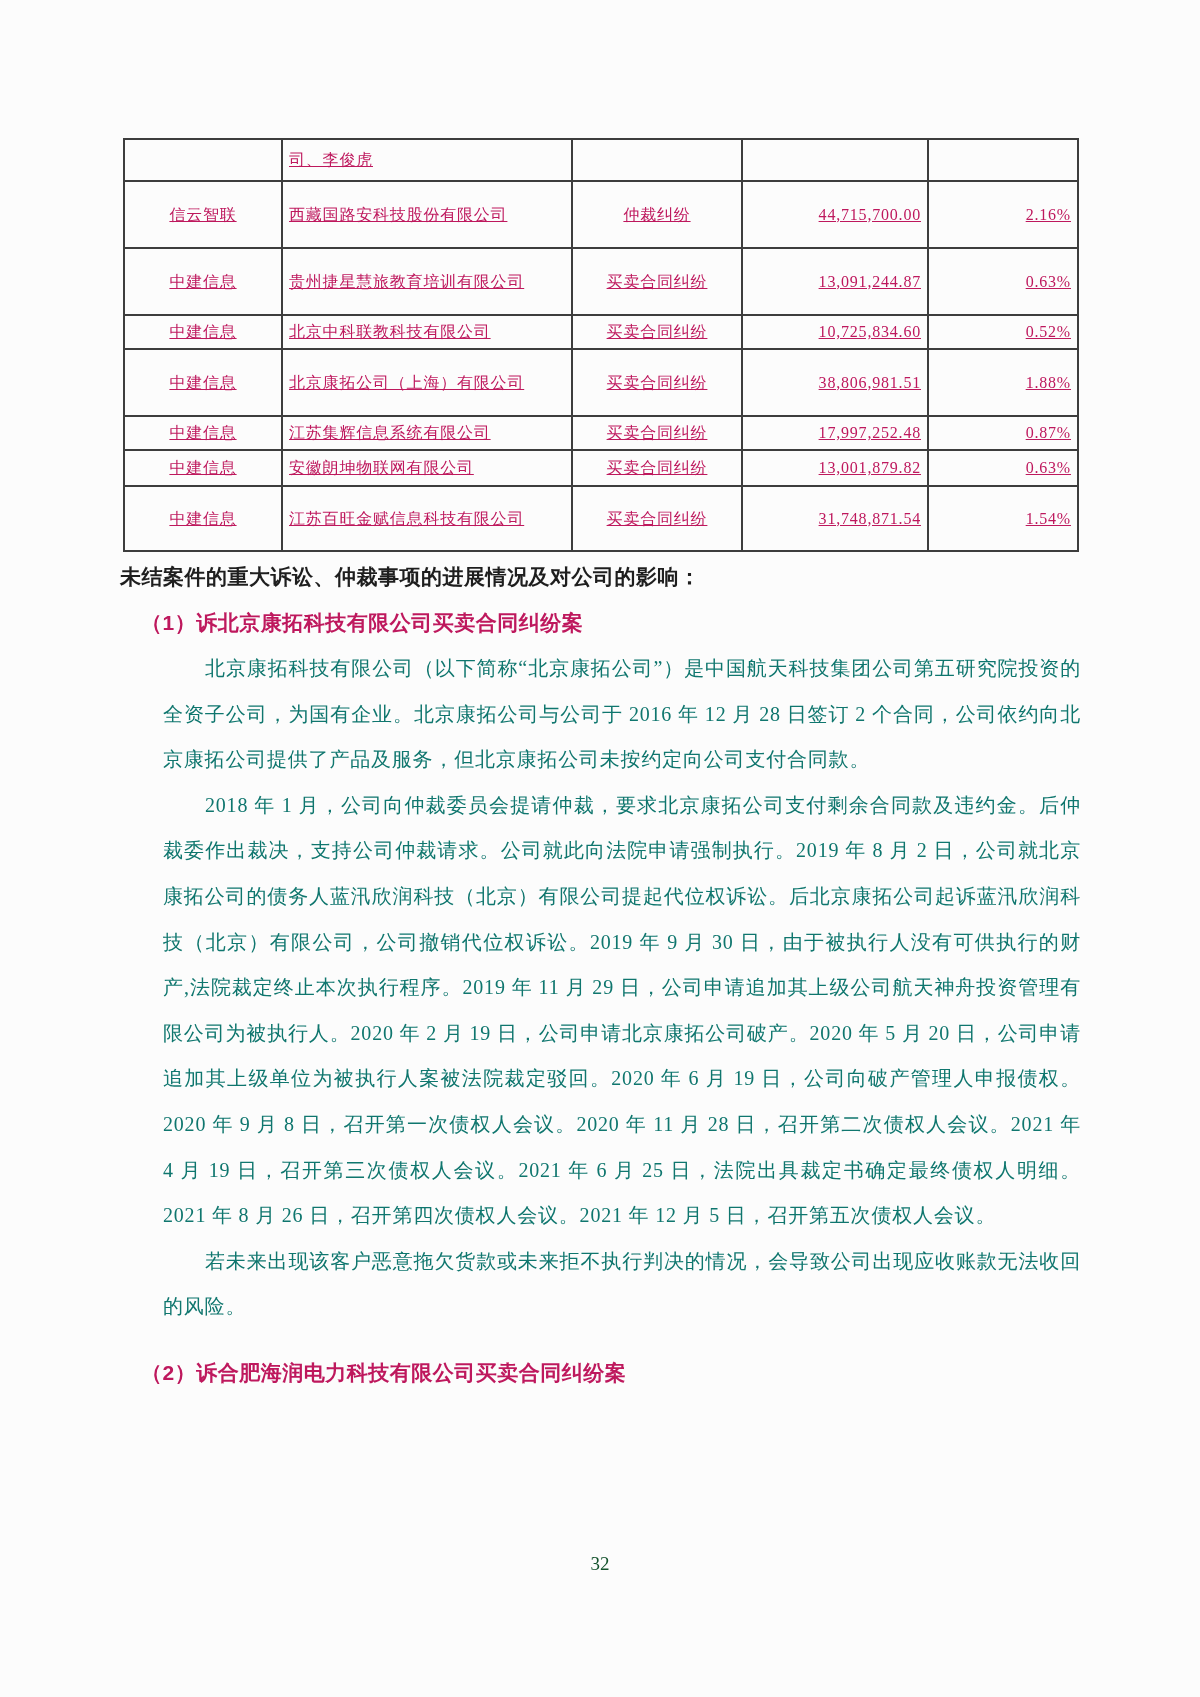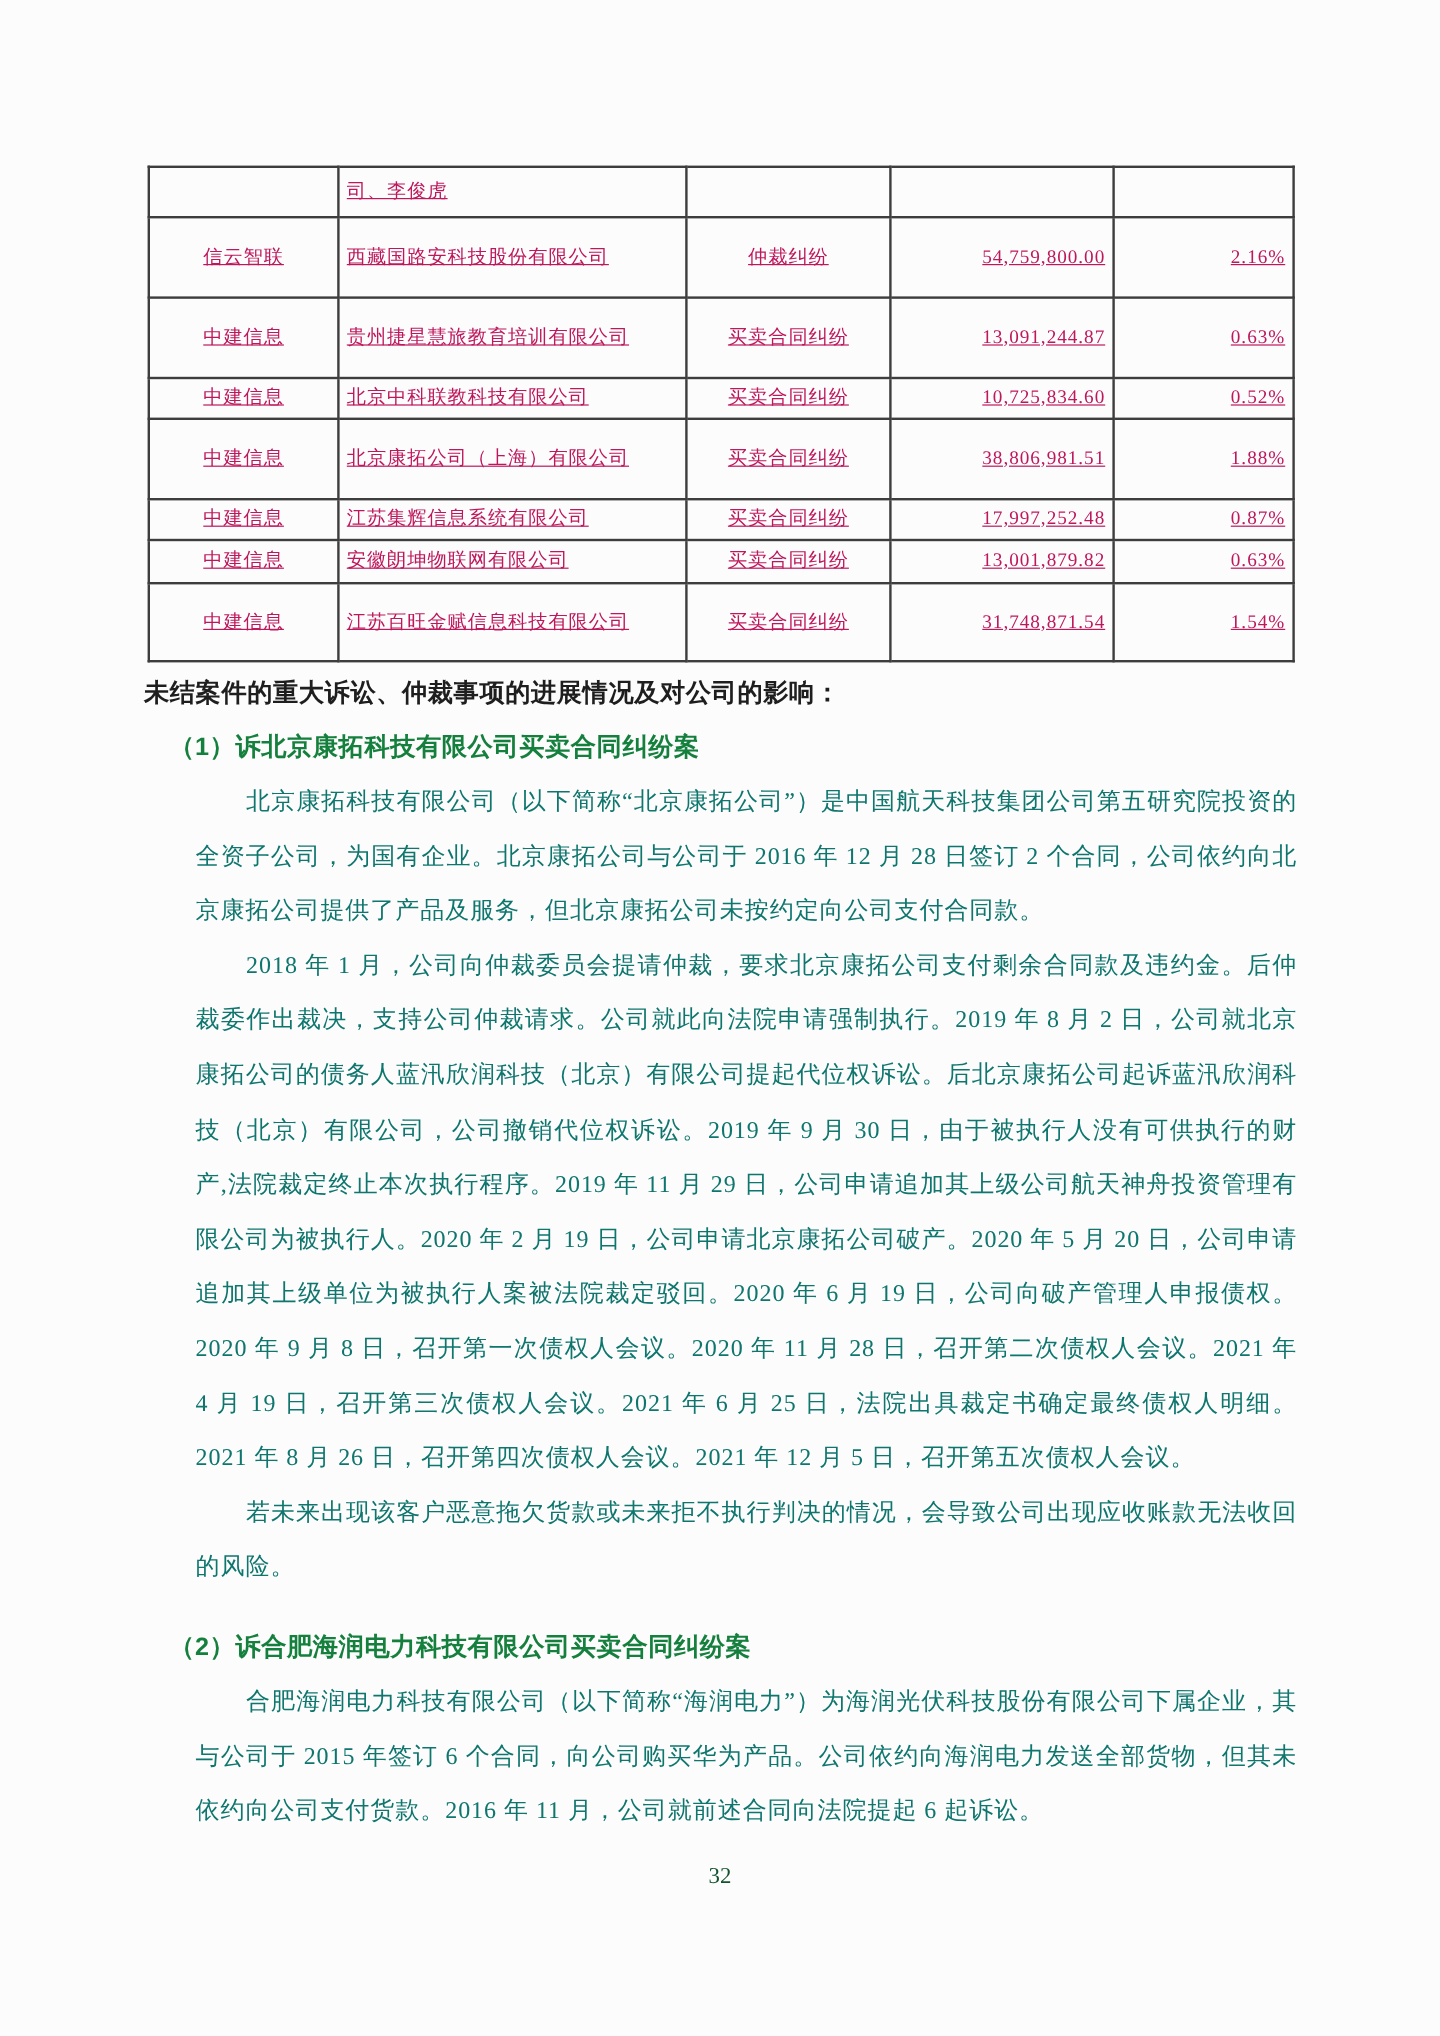--- a/index.html
+++ b/index.html
@@ -66,21 +66,21 @@
     line-height:46px;
     color:#1e1e1e;
     letter-spacing:0.5px;
   }
   .case-heading {
     margin:0 0 0 -22px;
     font-family:"Liberation Sans","DejaVu Sans",sans-serif;
     font-weight:700;
     font-size:21px;
     line-height:46px;
-    color:#15803d;
+    color:#be185d;
     letter-spacing:0.5px;
   }
   .case-heading.second { margin-top:20px; }
   p.body-para {
     margin:0;
     font-size:20px;
     line-height:45.6px;
     letter-spacing:0.8px;
     text-align:justify;
     text-indent:2.1em;
@@ -113,21 +113,21 @@
         <td class="cell-company"></td>
         <td class="cell-party">司、李俊虎</td>
         <td class="cell-type"></td>
         <td class="cell-amount"></td>
         <td class="cell-ratio"></td>
       </tr>
       <tr class="h65">
         <td class="cell-company">信云智联</td>
         <td class="cell-party">西藏国路安科技股份有限公司</td>
         <td class="cell-type">仲裁纠纷</td>
-        <td class="cell-amount">54,759,800.00</td>
+        <td class="cell-amount">44,715,700.00</td>
         <td class="cell-ratio">2.16%</td>
       </tr>
       <tr class="h65">
         <td class="cell-company">中建信息</td>
         <td class="cell-party">贵州捷星慧旅教育培训有限公司</td>
         <td class="cell-type">买卖合同纠纷</td>
         <td class="cell-amount">13,091,244.87</td>
         <td class="cell-ratio">0.63%</td>
       </tr>
       <tr class="h31">
@@ -170,18 +170,17 @@
 
   <div class="text-block">
     <h2 class="main-heading">未结案件的重大诉讼、仲裁事项的进展情况及对公司的影响：</h2>
 
     <h3 class="case-heading">（1）诉北京康拓科技有限公司买卖合同纠纷案</h3>
     <p class="body-para">北京康拓科技有限公司（以下简称“北京康拓公司”）是中国航天科技集团公司第五研究院投资的全资子公司，为国有企业。北京康拓公司与公司于 2016 年 12 月 28 日签订 2 个合同，公司依约向北京康拓公司提供了产品及服务，但北京康拓公司未按约定向公司支付合同款。</p>
     <p class="body-para">2018 年 1 月，公司向仲裁委员会提请仲裁，要求北京康拓公司支付剩余合同款及违约金。后仲裁委作出裁决，支持公司仲裁请求。公司就此向法院申请强制执行。2019 年 8 月 2 日，公司就北京康拓公司的债务人蓝汛欣润科技（北京）有限公司提起代位权诉讼。后北京康拓公司起诉蓝汛欣润科技（北京）有限公司，公司撤销代位权诉讼。2019 年 9 月 30 日，由于被执行人没有可供执行的财产,法院裁定终止本次执行程序。2019 年 11 月 29 日，公司申请追加其上级公司航天神舟投资管理有限公司为被执行人。2020 年 2 月 19 日，公司申请北京康拓公司破产。2020 年 5 月 20 日，公司申请追加其上级单位为被执行人案被法院裁定驳回。2020 年 6 月 19 日，公司向破产管理人申报债权。2020 年 9 月 8 日，召开第一次债权人会议。2020 年 11 月 28 日，召开第二次债权人会议。2021 年 4 月 19 日，召开第三次债权人会议。2021 年 6 月 25 日，法院出具裁定书确定最终债权人明细。2021 年 8 月 26 日，召开第四次债权人会议。2021 年 12 月 5 日，召开第五次债权人会议。</p>
     <p class="body-para">若未来出现该客户恶意拖欠货款或未来拒不执行判决的情况，会导致公司出现应收账款无法收回的风险。</p>
 
     <h3 class="case-heading second">（2）诉合肥海润电力科技有限公司买卖合同纠纷案</h3>
-    <p class="body-para">合肥海润电力科技有限公司（以下简称“海润电力”）为海润光伏科技股份有限公司下属企业，其与公司于 2015 年签订 6 个合同，向公司购买华为产品。公司依约向海润电力发送全部货物，但其未依约向公司支付货款。2016 年 11 月，公司就前述合同向法院提起 6 起诉讼。</p>
   </div>
 
   <div class="page-number">32</div>
 
 </div>
 
 </body></html>

